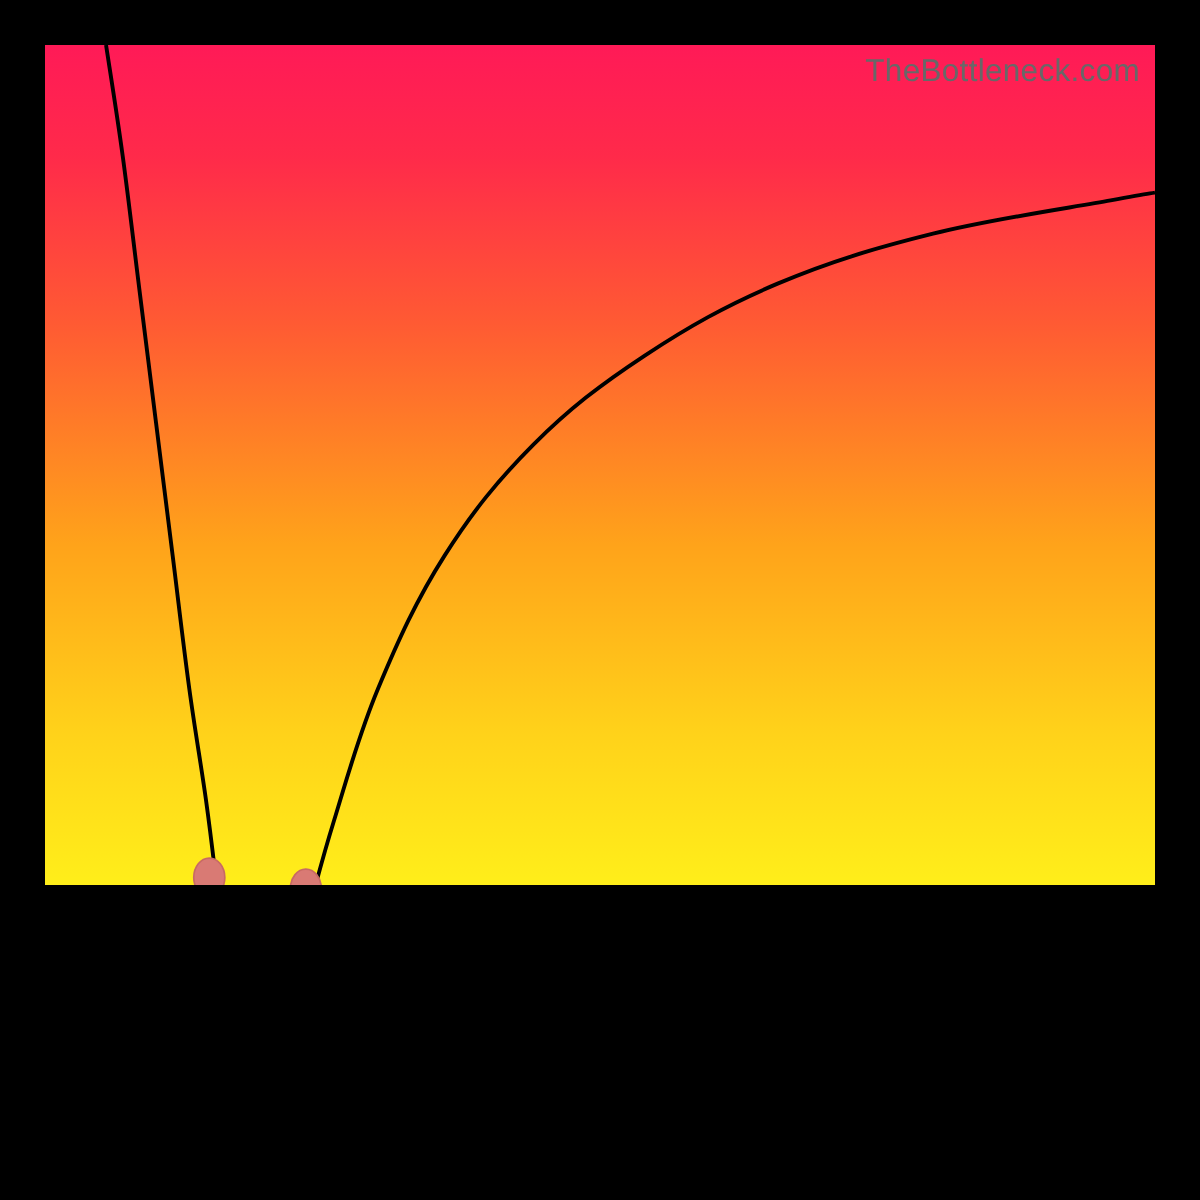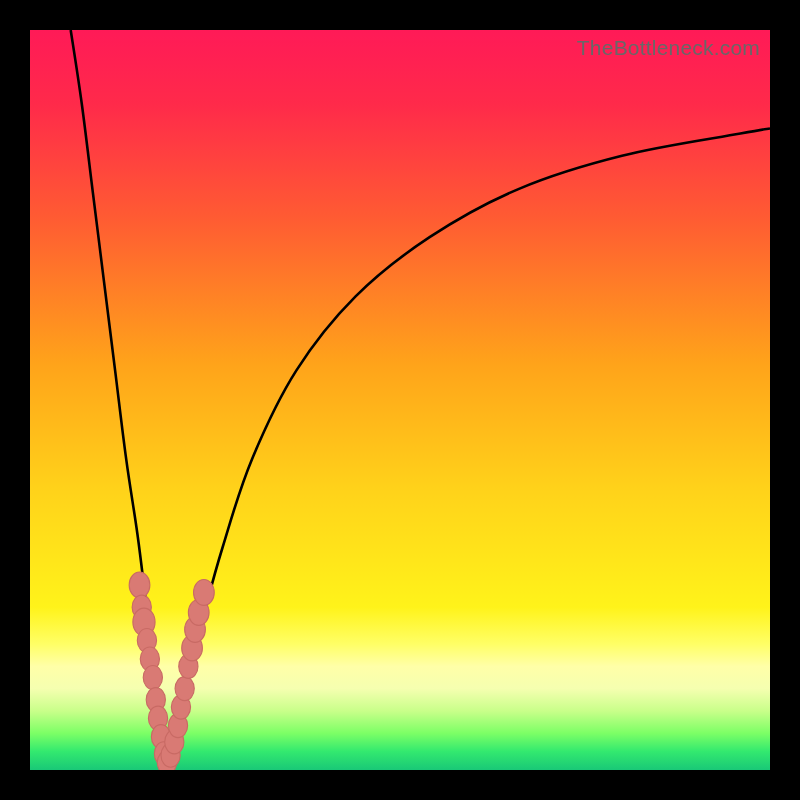--- a/index.html
+++ b/index.html
@@ -14,21 +14,21 @@
   .frame {
     position: absolute;
     inset: 0;
     background: #000;
   }
   .plot {
     position: absolute;
     left: 30px;
     top: 30px;
     width: 740px;
-    height: 740px;
+    height: 560px;
     overflow: hidden;
   }
   .gradient {
     position: absolute;
     inset: 0;
   }
   .watermark {
     position: absolute;
     top: 6px;
     right: 10px;

